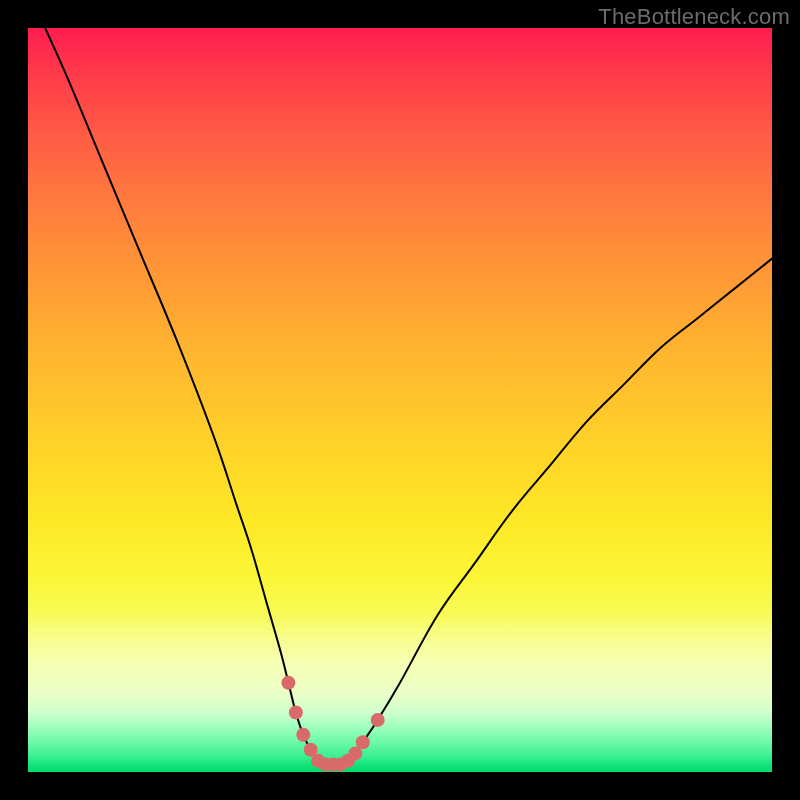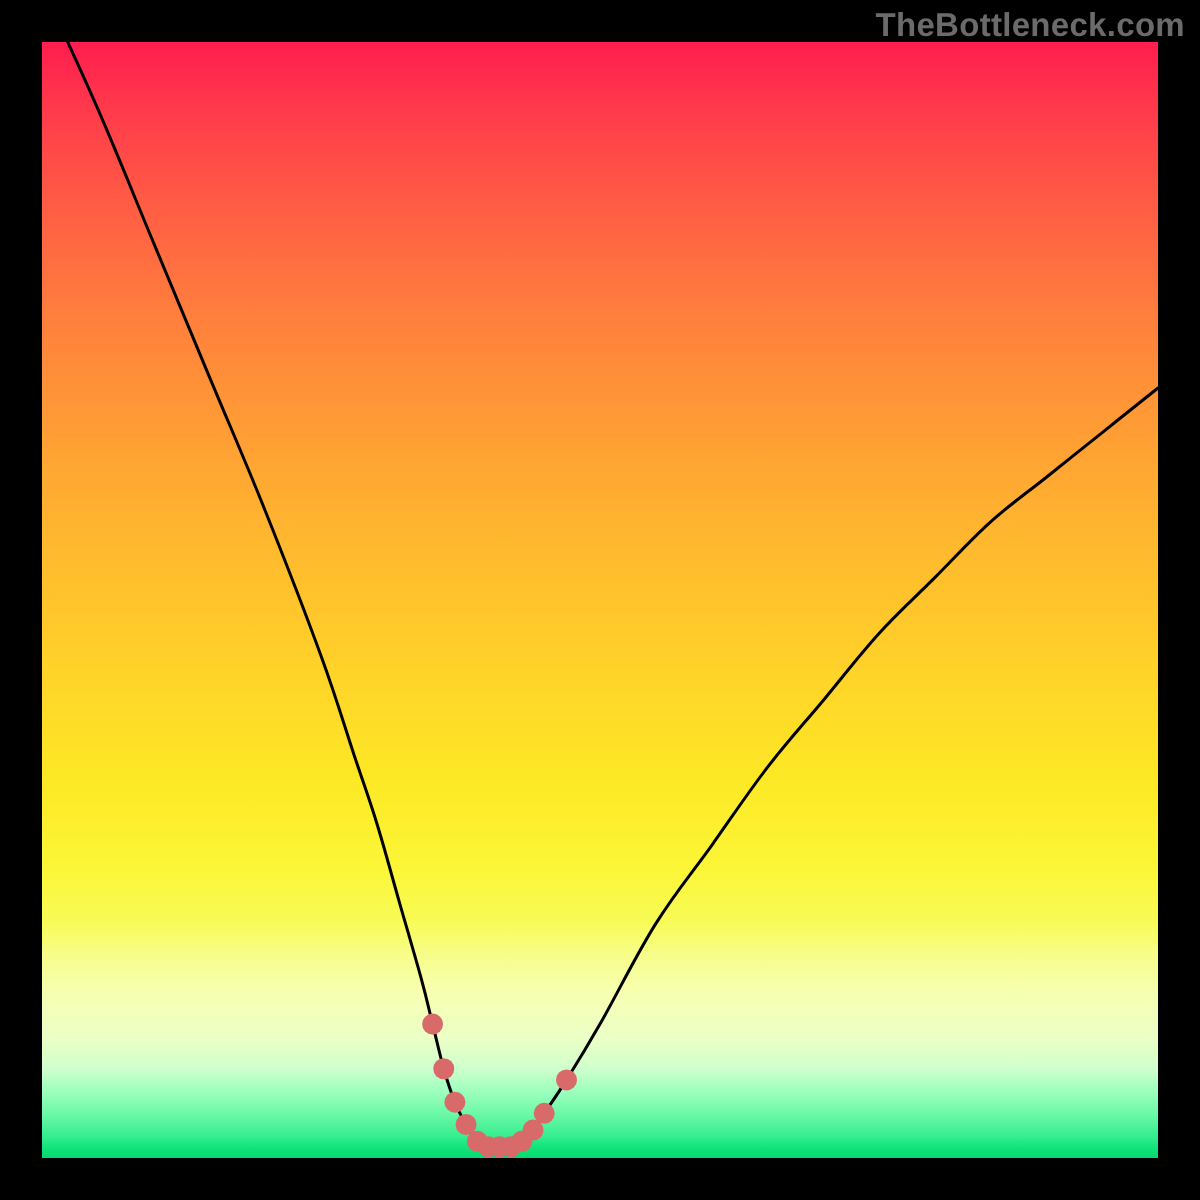--- a/index.html
+++ b/index.html
@@ -72,21 +72,20 @@
     height: 744px;
     pointer-events: none;
   }
   .watermark {
     position: absolute;
     top: 4px;
     right: 10px;
     color: #6b6b6b;
     font-size: 22px;
     letter-spacing: 0.2px;
-    font-weight: bold;
   }
 </style>
 </head>
 <body>
 
 <div class="frame">
   <div class="plot-area"></div>
   <div class="light-band"></div>
   <svg class="curve" viewBox="0 0 744 744" preserveAspectRatio="none">
     <path id="curve-path" fill="none" stroke="#000000" stroke-width="2" stroke-linecap="round" stroke-linejoin="round" d="M 0.00 -37.20 C 6.70 -22.47, 23.81 13.84, 37.20 44.64 C 50.59 75.44, 61.01 101.78, 74.40 133.92 C 87.79 166.06, 98.21 191.06, 111.60 223.20 C 124.99 255.34, 135.41 279.00, 148.80 312.48 C 162.19 345.96, 175.29 379.74, 186.00 409.20 C 196.71 438.66, 201.62 456.07, 208.32 476.16 C 215.02 496.25, 217.84 503.39, 223.20 520.80 C 228.56 538.21, 232.72 554.13, 238.08 572.88 C 243.44 591.63, 248.94 610.23, 252.96 624.96 C 256.98 639.69, 257.72 644.01, 260.40 654.72 C 263.08 665.43, 265.16 675.11, 267.84 684.48 C 270.52 693.85, 272.60 700.10, 275.28 706.80 C 277.96 713.50, 280.04 716.99, 282.72 721.68 C 285.40 726.37, 287.48 730.16, 290.16 732.84 C 292.84 735.52, 294.92 735.89, 297.60 736.56 C 300.28 737.23, 302.36 736.56, 305.04 736.56 C 307.72 736.56, 309.80 737.23, 312.48 736.56 C 315.16 735.89, 317.24 734.85, 319.92 732.84 C 322.60 730.83, 324.68 728.75, 327.36 725.40 C 330.04 722.05, 330.78 720.27, 334.80 714.24 C 338.82 708.21, 342.98 702.63, 349.68 691.92 C 356.38 681.21, 361.29 673.47, 372.00 654.72 C 382.71 635.97, 395.81 609.19, 409.20 587.76 C 422.59 566.33, 433.01 554.43, 446.40 535.68 C 459.79 516.93, 470.21 501.01, 483.60 483.60 C 496.99 466.19, 507.41 455.03, 520.80 438.96 C 534.19 422.89, 544.61 409.05, 558.00 394.32 C 571.39 379.59, 581.81 370.51, 595.20 357.12 C 608.59 343.73, 619.01 331.97, 632.40 319.92 C 645.79 307.87, 656.21 300.87, 669.60 290.16 C 682.99 279.45, 693.41 271.11, 706.80 260.40 C 720.19 249.69, 737.30 236.00, 744.00 230.64"></path>

